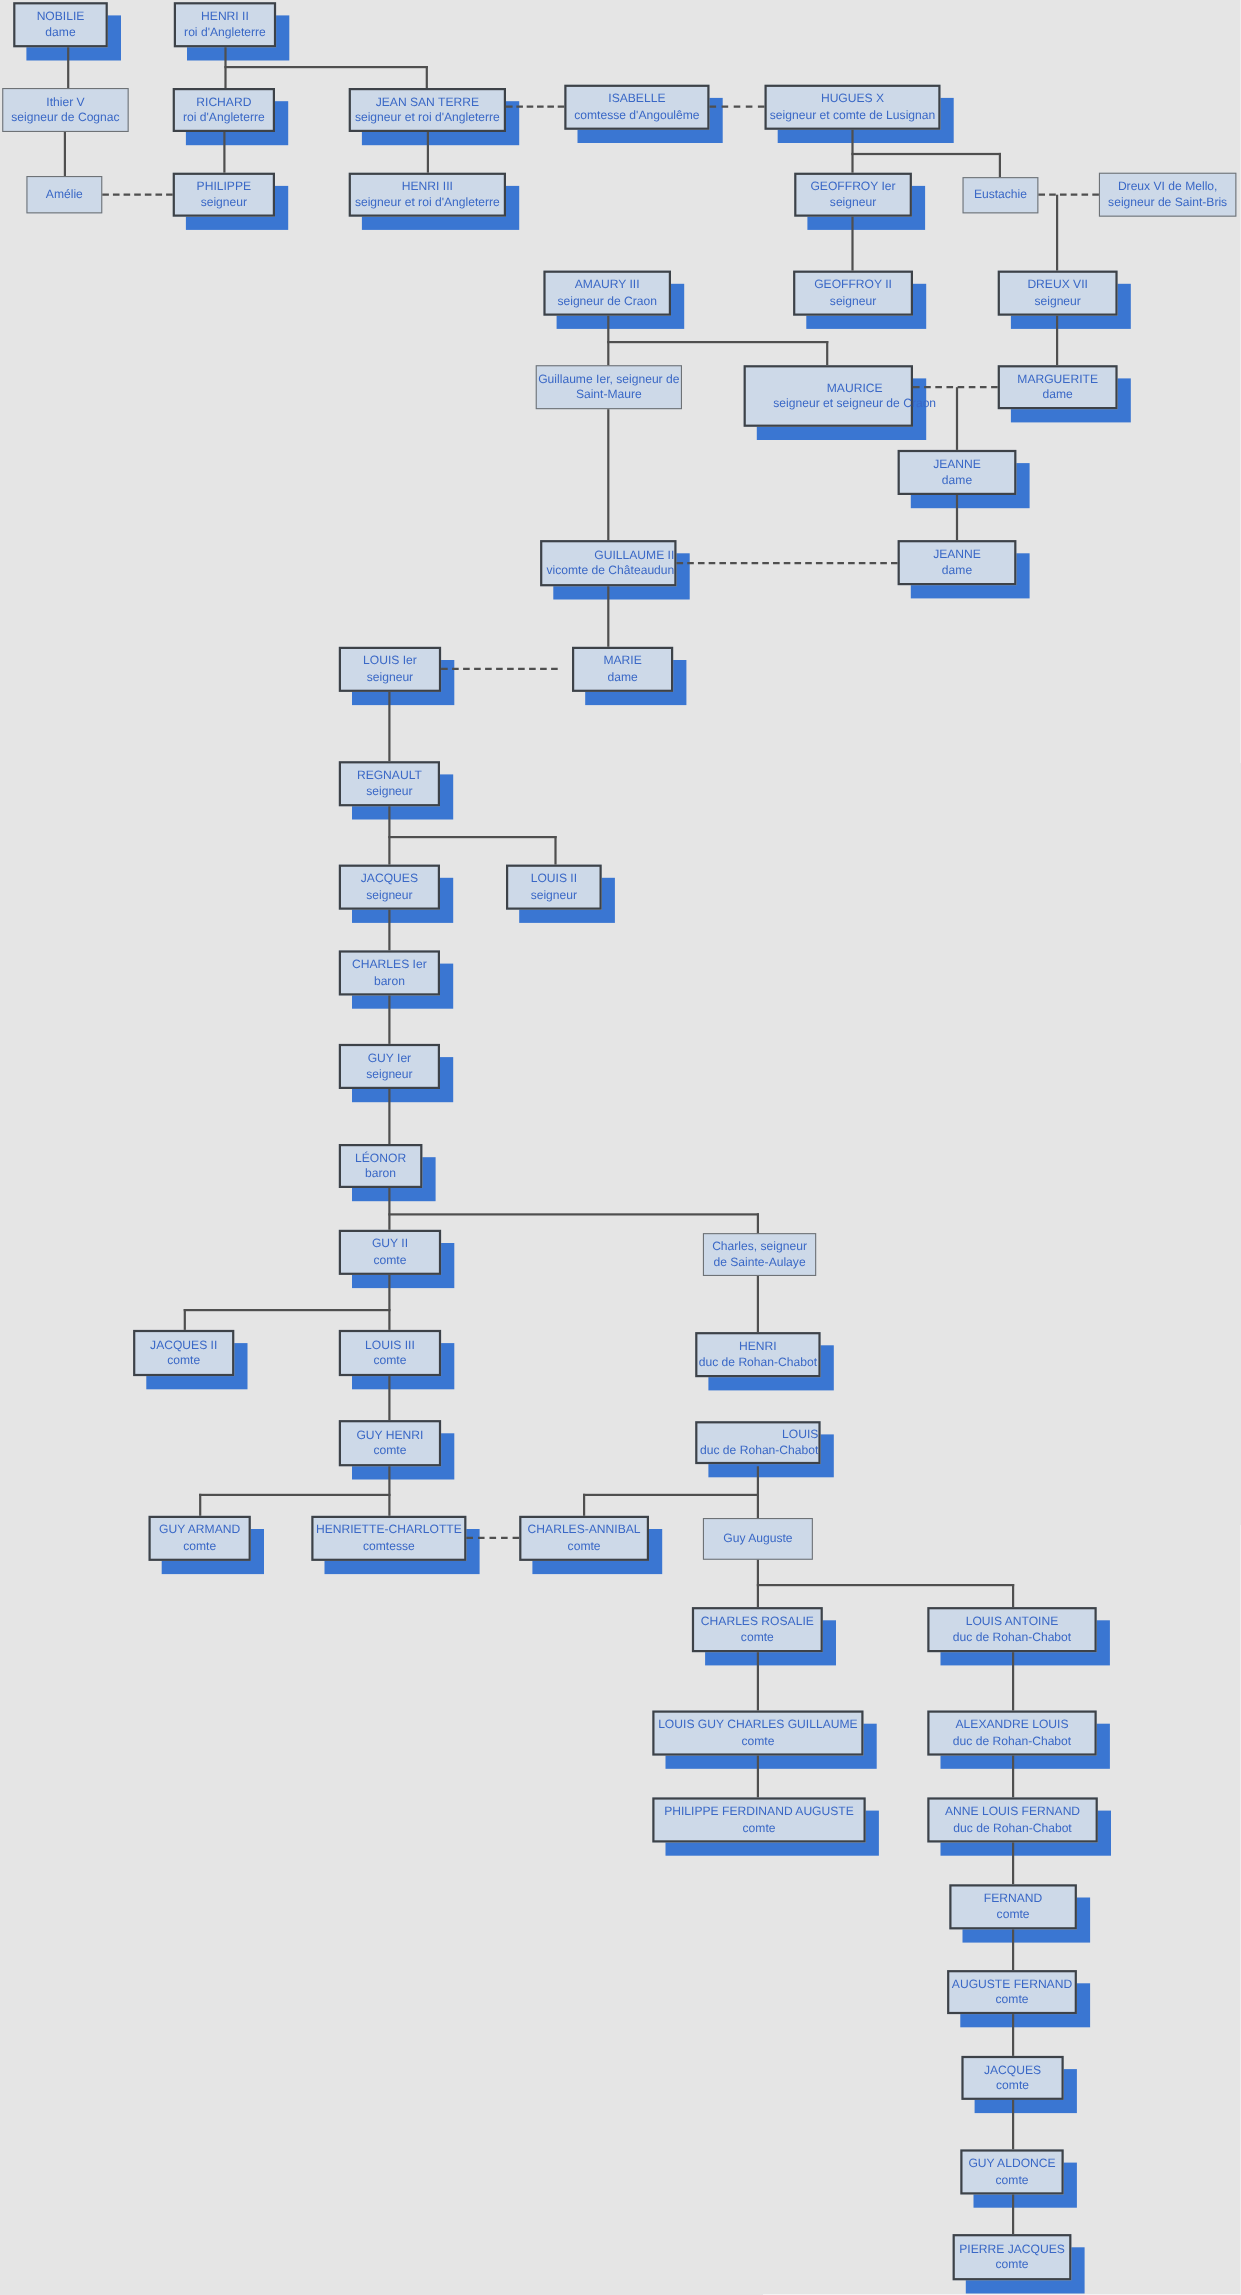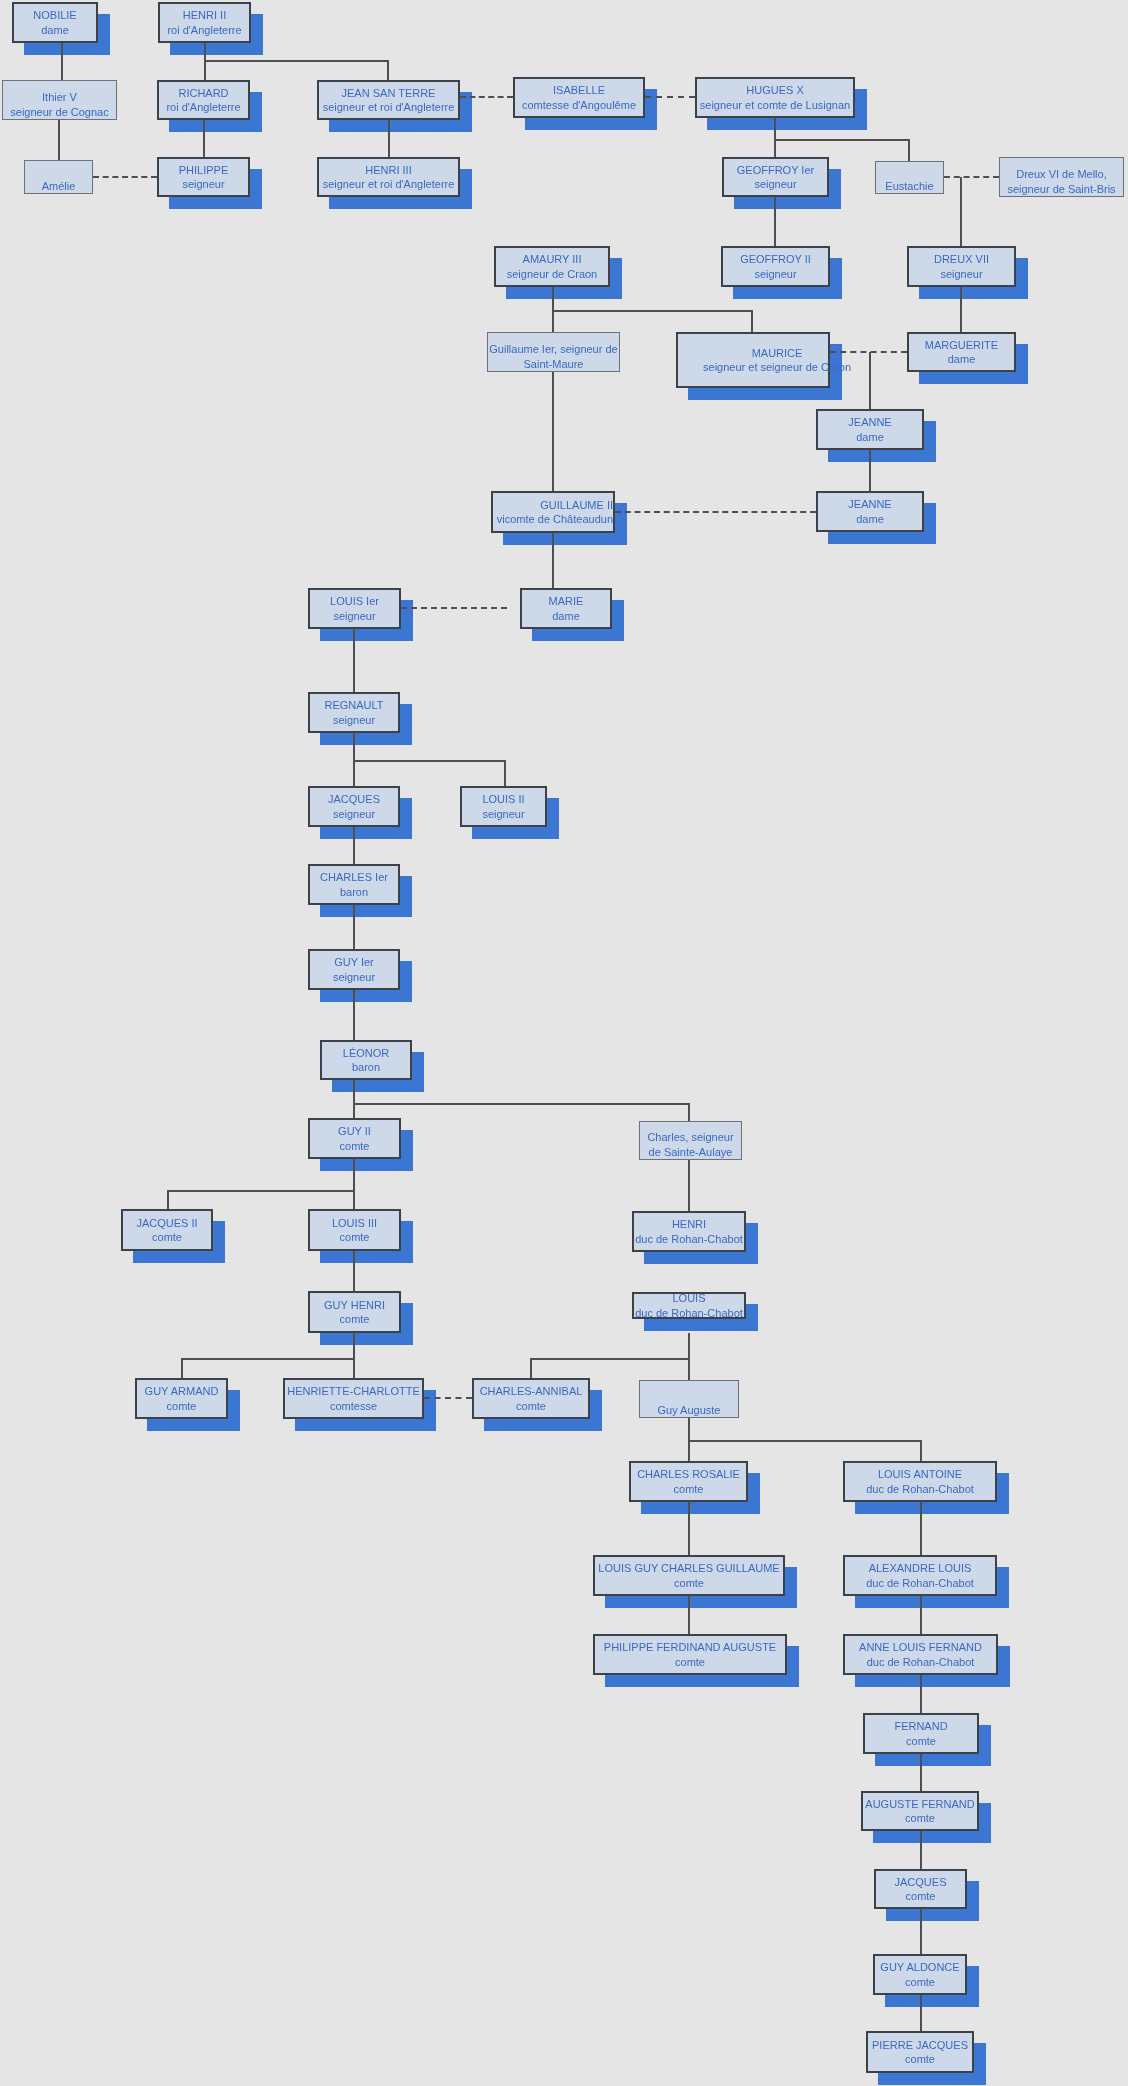--- a/index.html
+++ b/index.html
@@ -7,21 +7,21 @@
     position:relative;width:1128px;height:2086px;background:#e5e5e5;
     font-family:"Liberation Sans",sans-serif;overflow:hidden;
   }
   .node{
     position:absolute;box-sizing:border-box;background:#cdd9e8;
     display:flex;flex-direction:column;align-items:center;justify-content:center;
     text-align:center;color:#3a68c6;font-size:11px;line-height:1.3;z-index:2;
   }
   .node div{white-space:nowrap;}
   .node.sh{border:2px solid #3d4248;box-shadow:12px 12px 0 #3a76d2;}
-  .node.nsh{border:1px solid #6e7276;justify-content:flex-end;}
+  .node.nsh{border:1px solid #6e7276;}
   .seg{position:absolute;background:#4f4f4f;z-index:3;}
   .dashed{position:absolute;height:0;border-top:2px dashed #4f4f4f;z-index:3;}
 </style>
 </head>
 <body>
 
 <div id="canvas">
     <div class="node sh" style="left: 12px; top: 2px; width: 86px; height: 41px;">
       <div>NOBILIE</div>
       <div>dame</div>
@@ -129,21 +129,21 @@
       <div>seigneur</div>
     </div>
     <div class="node sh" style="left: 308px; top: 864px; width: 92px; height: 41px;">
       <div>CHARLES Ier</div>
       <div>baron</div>
     </div>
     <div class="node sh" style="left: 308px; top: 949px; width: 92px; height: 41px;">
       <div>GUY Ier</div>
       <div>seigneur</div>
     </div>
-    <div class="node sh" style="left: 308px; top: 1040px; width: 92px; height: 40px; margin-left: 12px;">
+    <div class="node sh" style="left: 308px; top: 1040px; width: 76px; height: 40px;">
       <div>LÉONOR</div>
       <div>baron</div>
     </div>
     <div class="node sh" style="left: 308px; top: 1118px; width: 93px; height: 41px;">
       <div>GUY II</div>
       <div>comte</div>
     </div>
     <div class="node nsh" style="left: 639px; top: 1121px; width: 103px; height: 39px;">
       <div>Charles, seigneur</div>
       <div>de Sainte-Aulaye</div>
@@ -157,21 +157,21 @@
       <div>comte</div>
     </div>
     <div class="node sh" style="left: 632px; top: 1211px; width: 114px; height: 41px;">
       <div>HENRI</div>
       <div>duc de Rohan-Chabot</div>
     </div>
     <div class="node sh" style="left: 308px; top: 1291px; width: 93px; height: 42px;">
       <div>GUY HENRI</div>
       <div>comte</div>
     </div>
-    <div class="node sh" style="left: 632px; top: 1292px; width: 114px; height: 27px;">
+    <div class="node sh" style="left: 632px; top: 1292px; width: 114px; height: 39px; align-items: flex-end;">
       <div>LOUIS</div>
       <div>duc de Rohan-Chabot</div>
     </div>
     <div class="node sh" style="left: 135px; top: 1378px; width: 93px; height: 41px;">
       <div>GUY ARMAND</div>
       <div>comte</div>
     </div>
     <div class="node sh" style="left: 283px; top: 1378px; width: 141px; height: 41px;">
       <div>HENRIETTE-CHARLOTTE</div>
       <div>comtesse</div>

